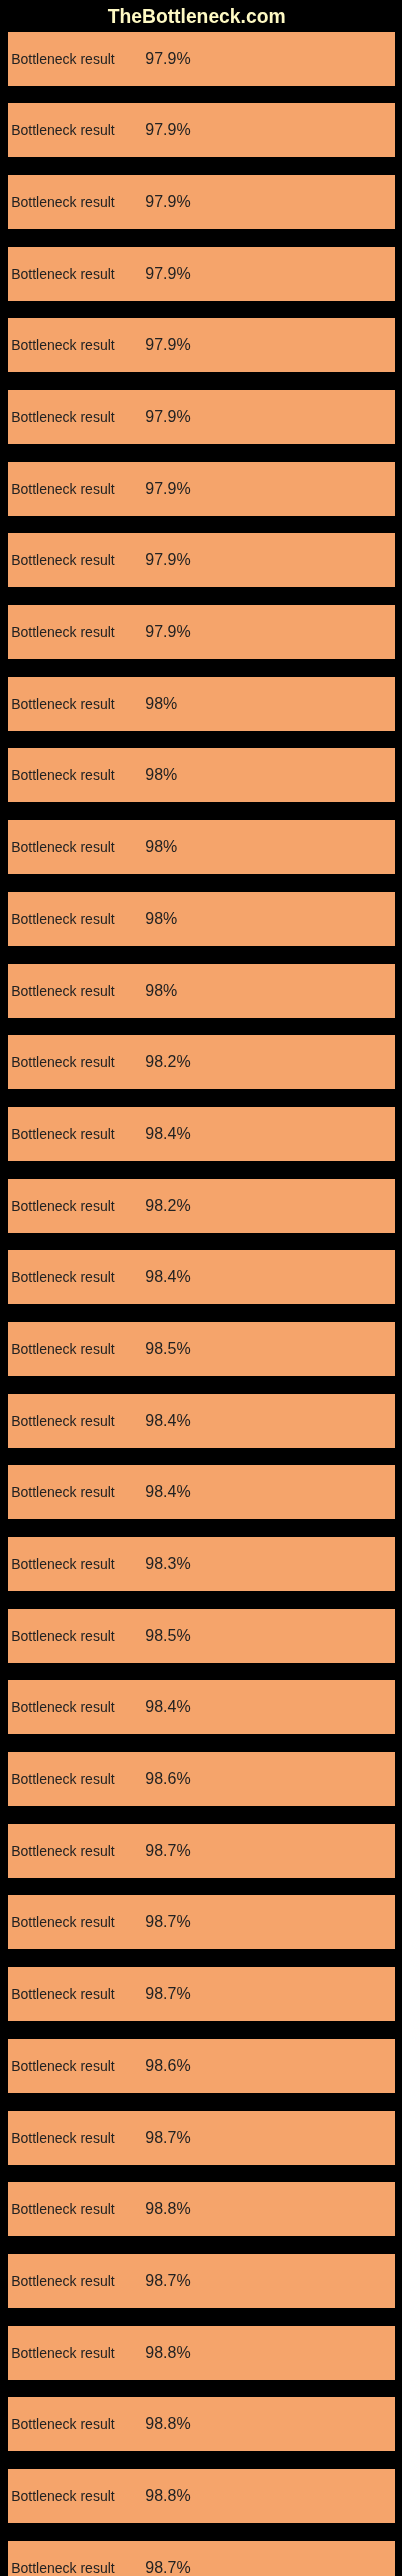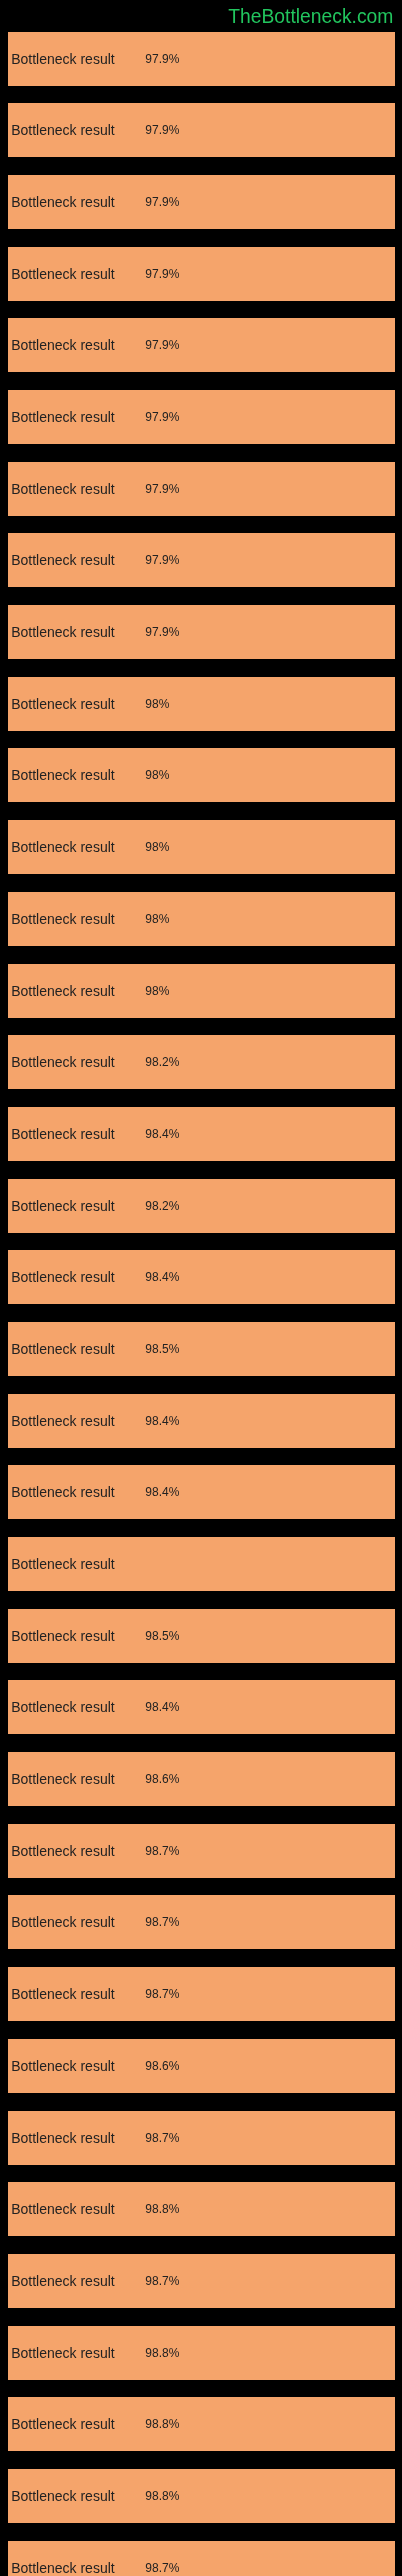--- a/index.html
+++ b/index.html
@@ -6,25 +6,25 @@
       margin: 0;
       padding: 0;
       box-sizing: border-box;
     }
     body {
       background-color: #000000;
       font-family: Arial, Helvetica, sans-serif;
       width: 403px;
     }
     .header {
-      text-align: right;
-      color: #22c55e;
+      text-align: center;
+      color: #fef9c3;
       font-size: 19.3px;
       padding: 6.4px 9.7px 3.2px 0;
-      font-weight: normal;
+      font-weight: bold;
     }
     .chart-container {
       width: 100%;
       padding: 0;
     }
     .bar-row {
       height: 54px;
       display: flex;
       align-items: center;
       padding: 0 8px;
@@ -44,21 +44,21 @@
       font-weight: normal;
     }
     .value-area {
       flex: 1;
       height: 100%;
       display: flex;
       align-items: center;
       padding-left: 11.3px;
     }
     .value-text {
-      font-size: 12px;
+      font-size: 16px;
       color: #222222;
       font-weight: normal;
     }
     .bar-bg {
       background-color: #f5a46b;
       width: 100%;
       height: 100%;
       display: flex;
       align-items: center;
     }
@@ -279,20 +279,23 @@
         <div class="value-area">
           <span class="value-text">98.4%</span>
         </div>
       </div>
     </div>
     <div class="bar-row">
       <div class="bar-bg" style="background-color: rgb(245, 164, 107);">
         <div class="bar-area">
           <span class="bar-label">Bottleneck result</span>
         </div>
+        <div class="value-area">
+          <span class="value-text">98.3%</span>
+        </div>
       </div>
     </div>
     <div class="bar-row">
       <div class="bar-bg" style="background-color: rgb(245, 164, 107);">
         <div class="bar-area">
           <span class="bar-label">Bottleneck result</span>
         </div>
         <div class="value-area">
           <span class="value-text">98.5%</span>
         </div>

